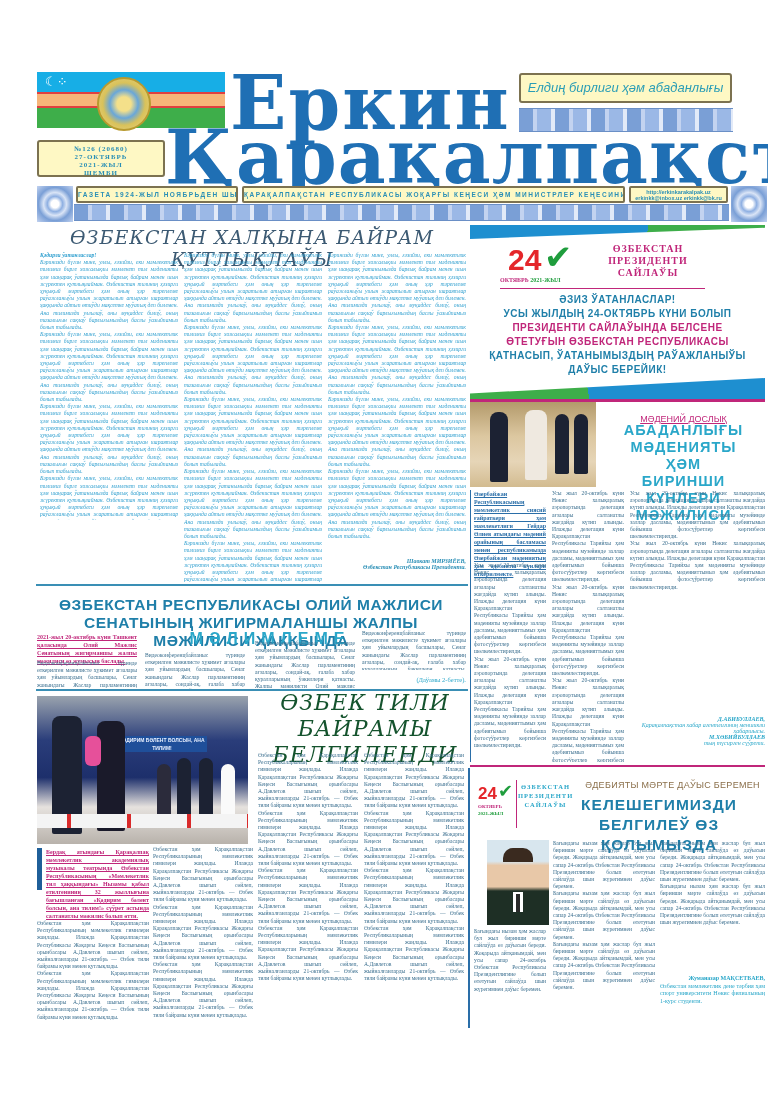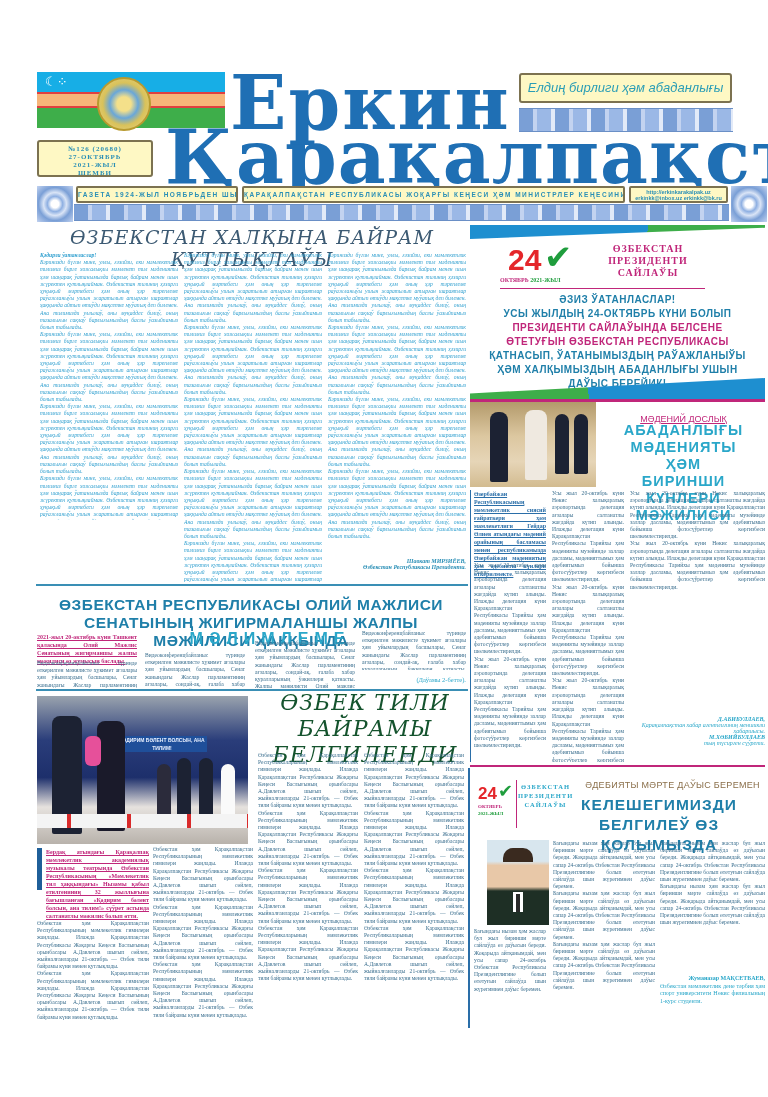--- a/index.html
+++ b/index.html
@@ -6,21 +6,21 @@
   body{width:768px;height:1097px;background:#fff;font-family:"Liberation Serif",serif;color:#1a7fb5;position:relative;overflow:hidden}
   .abs{position:absolute}
   
   .flag{left:37px;top:72px;width:188px;height:60px;overflow:hidden}
   .flag .b{height:20px}
   .flag .b1{background:#17aee6}
   .flag .b2{background:#f7b579;border-top:2px solid #e04040;border-bottom:2px solid #e04040;height:16px}
   .flag .b3{background:#3eae4a}
   .moon{position:absolute;left:8px;top:2px;color:#fff;font-size:13px;font-family:"DejaVu Sans",sans-serif}
   .emblem{position:absolute;left:60px;top:5px;width:54px;height:54px;border-radius:50%;background:radial-gradient(circle,#f4e08a 20%,#6aa7d8 40%,#d9c25a 60%,#e8d38a 100%);border:2px solid #b89a2f}
-  .issue-box{left:37px;top:140px;width:116px;height:37px;background:#fef8c4;border:2px solid #7c7250;border-radius:3px;text-align:center;font-size:7px;font-weight:bold;line-height:8px;color:#2a8fb6;padding-top:3px;letter-spacing:1px}
+  .issue-box{left:37px;top:140px;width:128px;height:37px;background:#fef8c4;border:2px solid #7c7250;border-radius:3px;text-align:center;font-size:7px;font-weight:bold;line-height:8px;color:#2a8fb6;padding-top:3px;letter-spacing:1px}
   .title1{left:230px;top:66px;font-family:"DejaVu Serif",serif;font-weight:bold;font-size:74px;color:#1f6fb4;line-height:74px;letter-spacing:2px}
   .title2{left:165px;top:120px;font-family:"DejaVu Serif",serif;font-weight:bold;font-size:74px;color:#1f6fb4;line-height:74px;letter-spacing:1px}
   .slogan{left:519px;top:73px;width:213px;height:30px;background:#fef8c4;border:2px solid #7c7250;border-radius:3px;font-family:"Liberation Sans",sans-serif;font-size:13px;color:#2a9db6;text-align:center;line-height:26px;font-style:italic}
   .orn{background:repeating-linear-gradient(90deg,#7a9fd6 0 14px,#c3d3f0 14px 18px,#9bb8e6 18px 32px,#e2eaf8 32px 36px);border-top:1px solid #6a8fc6;border-bottom:1px solid #6a8fc6}
   .orn1{left:519px;top:108px;width:214px;height:24px}
   .orn2{left:74px;top:204px;width:655px;height:17px}
   .sq{width:36px;height:36px;background:radial-gradient(circle,#fff 15%,#8fb0e2 30%,#d9e4f6 45%,#7a9fd6 65%,#c3d3f0 100%)}
   .sq1{left:37px;top:186px}
   .sq2{left:731px;top:186px}
   .band{top:186px;height:17px;background:#fef8c4;border:2px solid #7c7250;border-radius:2px;font-family:"Liberation Sans",sans-serif;font-size:6.5px;font-weight:bold;color:#2a8fb6;text-align:center;line-height:13px;letter-spacing:1.5px;white-space:nowrap;overflow:hidden}
@@ -131,21 +131,20 @@
     <div>ПРЕЗИДЕНТИ</div>
     <div>САЙЛАЎЫ</div>
   </div>
   <div class="el-rule"></div>
   <div class="el-body">
     <div>ӘЗИЗ ЎАТАНЛАСЛАР!</div>
     <div>УСЫ ЖЫЛДЫҢ 24-ОКТЯБРЬ КҮНИ БОЛЫП</div>
     <div class="pk">ПРЕЗИДЕНТИ САЙЛАЎЫНДА БЕЛСЕНЕ</div>
     <div class="pk">ӨТЕТУҒЫН ӨЗБЕКСТАН РЕСПУБЛИКАСЫ</div>
     <div>ҚАТНАСЫП, ЎАТАНЫМЫЗДЫҢ РАЎАЖЛАНЫЎЫ</div>
-    <div>ҲӘМ ХАЛҚЫМЫЗДЫҢ АБАДАНЛЫҒЫ УШЫН</div>
     <div>ДАЎЫС БЕРЕЙИК!</div>
   </div>
   <div class="el-swoosh-bot"></div>
 </div>
 <div class="rule-h" style="left:470px;top:399px;width:295px;height:3px;background:#c0267a"></div>
 
 <div class="photo p1">
   <div class="fig" style="left:20px;top:10px;width:18px;height:70px"></div>
   <div class="fig" style="left:55px;top:8px;width:22px;height:70px;background:#efe9e0"></div>
   <div class="fig" style="left:85px;top:12px;width:14px;height:60px"></div>

